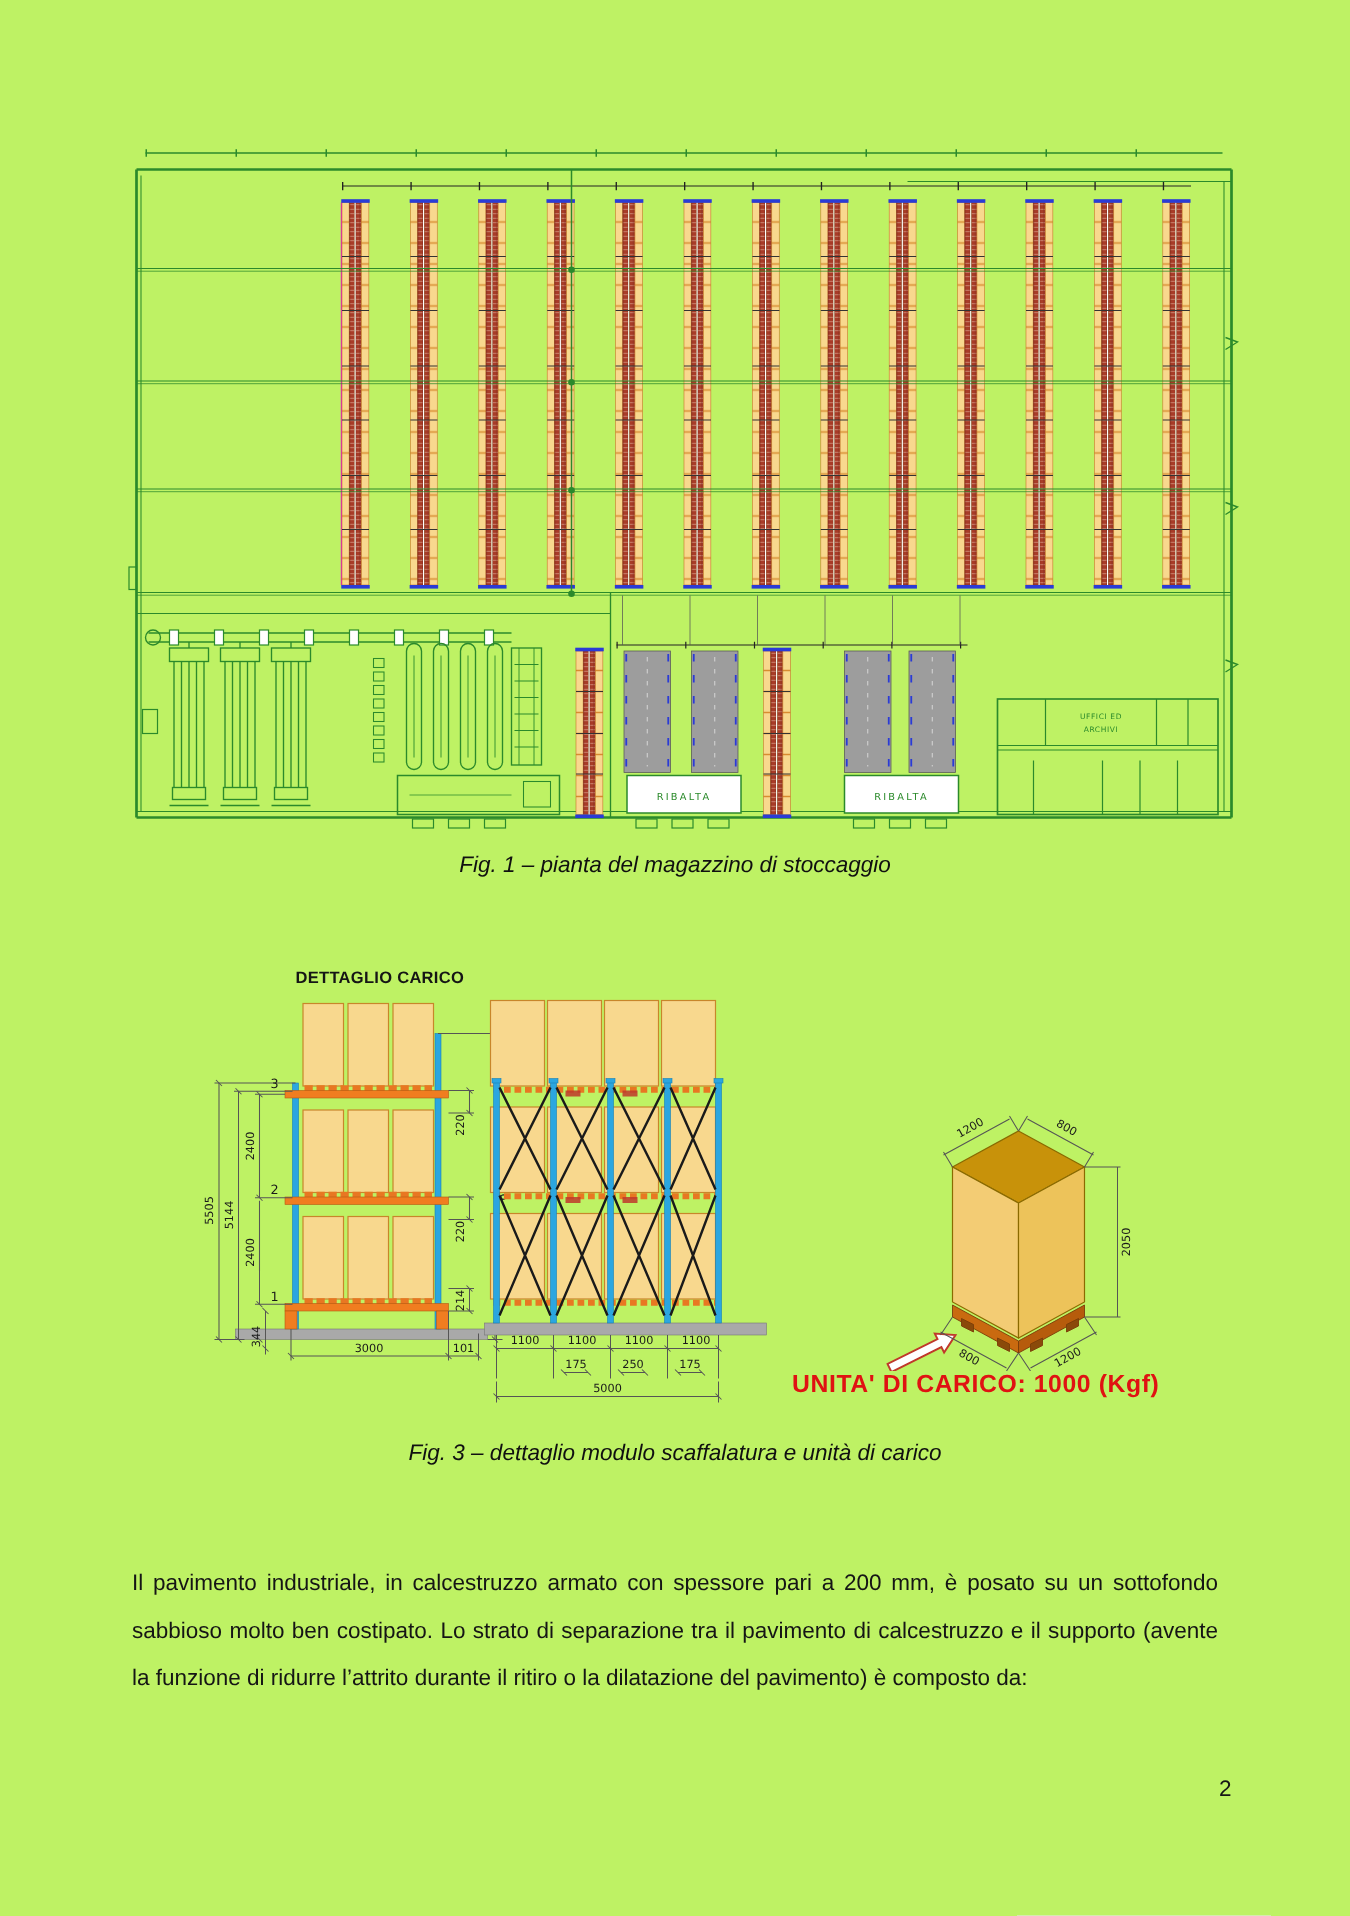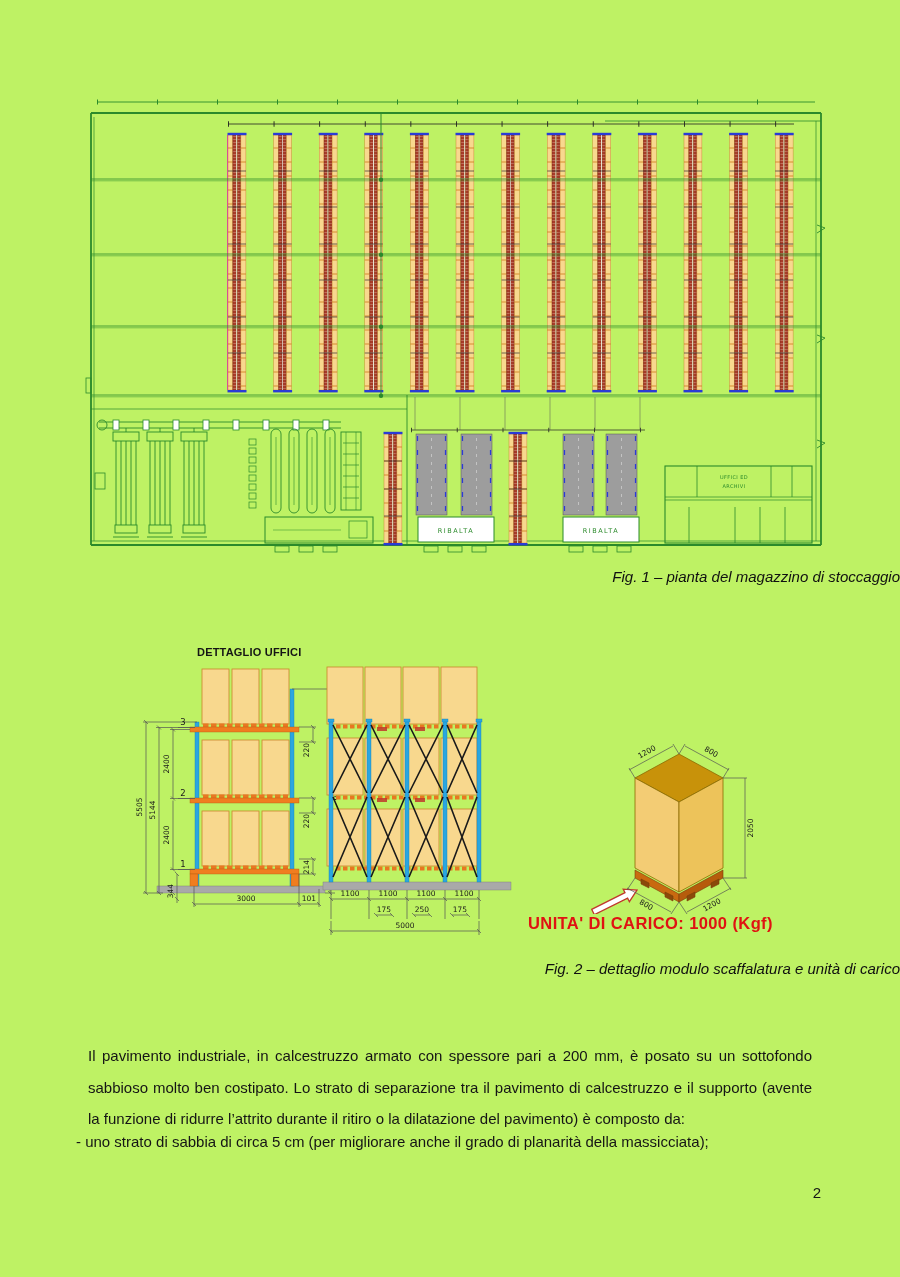--- a/index.html
+++ b/index.html
@@ -1,19 +1,19 @@
 <!DOCTYPE html>
 <html><head>
 <meta charset="utf-8">
 <style>
   html,body{margin:0;padding:0;background:#e8e8e8;}
   .page{position:relative;width:900px;height:1277px;background:#bef264;margin:0 auto;overflow:hidden;
         font-family:"Liberation Sans",sans-serif;color:#111;}
   .abs{position:absolute;}
-  .caption{position:absolute;left:0;width:900px;text-align:right;
+  .caption{position:absolute;left:0;width:900px;text-align:center;
            font-style:italic;font-size:15px;color:#101010;}
   .module-title{position:absolute;left:197px;top:646px;font-size:11px;font-weight:600;
                 letter-spacing:.2px;color:#151515;}
   .bodytext{position:absolute;left:76px;width:748px;font-size:15px;line-height:31.5px;color:#151515;}
   .para{text-align:justify;margin:12px;}
   .bullet{margin:0;}
   .pagenum{position:absolute;right:79px;top:1184px;font-size:15px;color:#151515;}
   .unit-label{position:absolute;left:528px;top:914px;font-size:16.5px;font-weight:600;
               letter-spacing:.4px;}
   svg text{font-family:"DejaVu Sans",sans-serif;}
@@ -217,21 +217,21 @@
         <rect x="190" y="453" width="14" height="6" stroke-width="0.8"></rect>
         <rect x="214" y="453" width="14" height="6" stroke-width="0.8"></rect>
         <rect x="238" y="453" width="14" height="6" stroke-width="0.8"></rect>
       </g>
       <rect x="10" y="380" width="10" height="16" stroke-width="0.8"></rect>
     </g>
   </svg>
 
   <div class="caption" style="top:568px">Fig. 1 – pianta del magazzino di stoccaggio</div>
 
-  <div class="module-title">DETTAGLIO UFFICI</div>
+  <div class="module-title">DETTAGLIO CARICO</div>
 
   <svg class="abs" style="left:133px;top:641px" width="210" height="312" viewBox="0 0 210 312">
     <g>
       <rect x="24" y="245" width="168" height="7" fill="#a9a9a9" stroke="#777" stroke-width="0.4"></rect>
       <rect x="62" y="81" width="4" height="164" fill="#2ba6e0" stroke="#1580b6" stroke-width="0.4"></rect>
       <rect x="157" y="48" width="4" height="197" fill="#2ba6e0" stroke="#1580b6" stroke-width="0.4"></rect>
       <g fill="#f8d88e" stroke="#c8862a" stroke-width="0.8">
         <rect x="69" y="28" width="27" height="55"></rect>
           <rect x="99" y="28" width="27" height="55"></rect>
           <rect x="129" y="28" width="27" height="55"></rect>
@@ -378,23 +378,20 @@
       <text class="dimtxt" x="73" y="12" text-anchor="middle" transform="rotate(-29 73 12)">1200</text>
       <text class="dimtxt" x="135" y="12" text-anchor="middle" transform="rotate(29 135 12)">800</text>
       <text class="dimtxt" x="178" y="86" text-anchor="middle" transform="rotate(-90 178 86)">2050</text>
       <text class="dimtxt" x="70" y="165" text-anchor="middle" transform="rotate(29 70 165)">800</text>
       <text class="dimtxt" x="138" y="165" text-anchor="middle" transform="rotate(-29 138 165)">1200</text>
     </g>
   </svg>
 
   <div class="unit-label" style="color:#e01212">UNITA' DI CARICO: 1000 (Kgf)</div>
 
-  <div class="caption" style="top:960px">Fig. 2 – dettaglio modulo scaffalatura e unità di carico</div>
+  <div class="caption" style="top:960px">Fig. 3 – dettaglio modulo scaffalatura e unità di carico</div>
 
   <div class="bodytext" style="top:1028px">
     <p class="para">Il pavimento industriale, in calcestruzzo armato con spessore pari a 200 mm, è posato su un sottofondo sabbioso molto ben costipato. Lo strato di separazione tra il pavimento di calcestruzzo e il supporto (avente la funzione di ridurre l’attrito durante il ritiro o la dilatazione del pavimento) è composto da:</p>
   </div>
-  <div class="bodytext" style="top:1126px">
-    <p class="bullet">- uno strato di sabbia di circa 5 cm (per migliorare anche il grado di planarità della massicciata);</p>
-  </div>
 
   <div class="pagenum">2</div>
 </div>
 
 </body></html>

